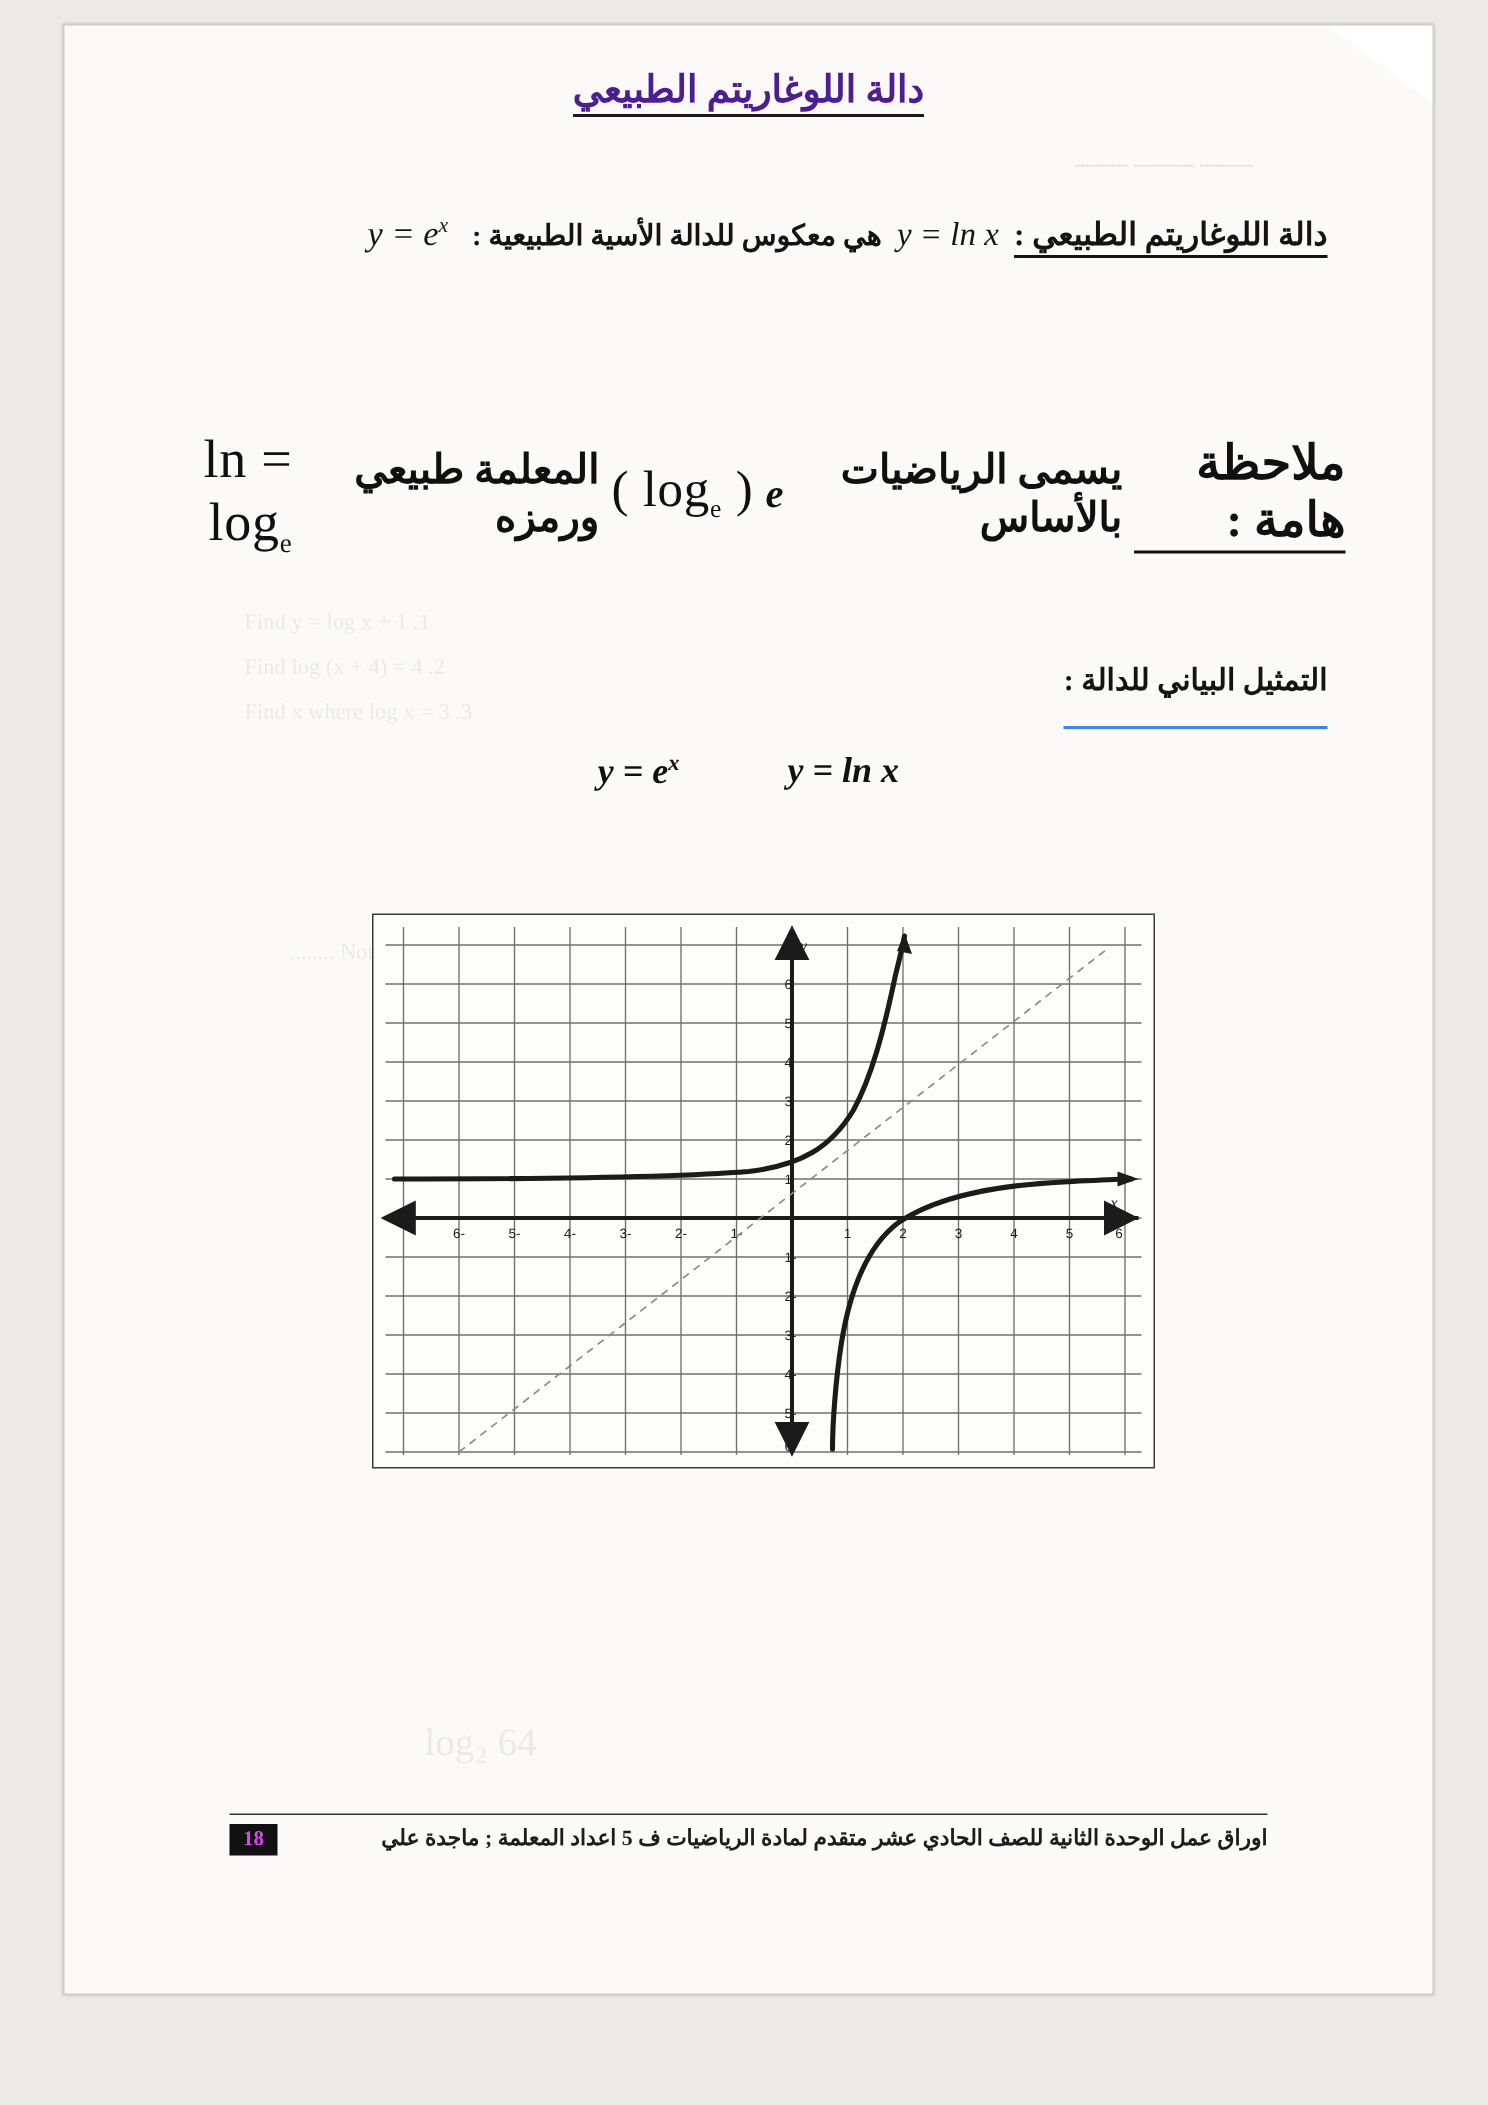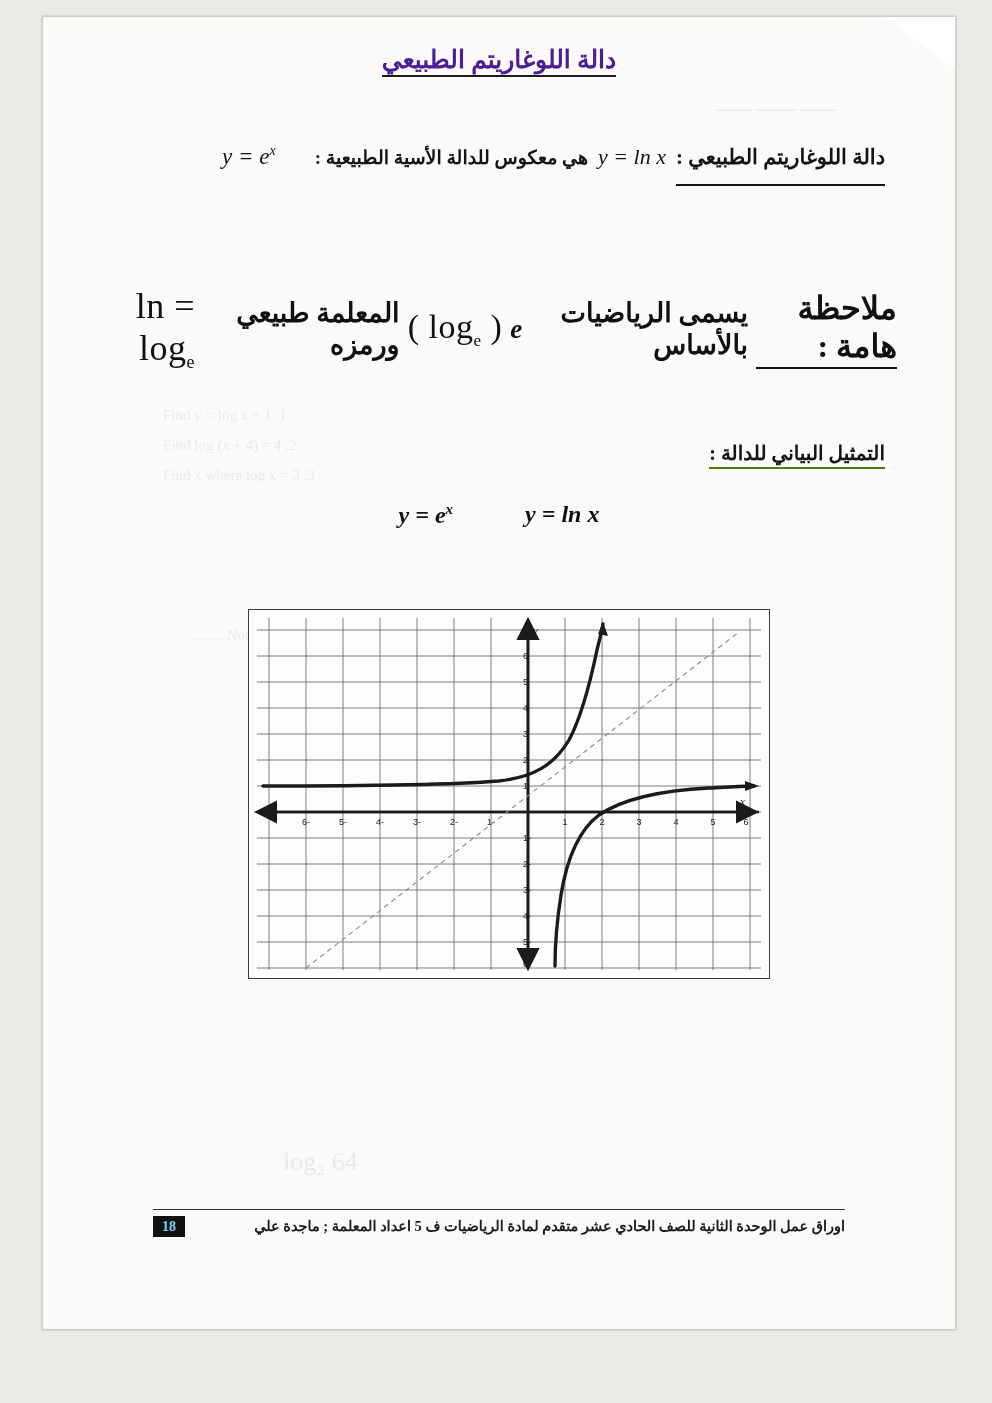--- a/index.html
+++ b/index.html
@@ -85,32 +85,31 @@
     display: flex;
     align-items: baseline;
     justify-content: flex-start;
     gap: 10px;
   }
   #def-label {
     font-family: "Liberation Serif", serif;
     font-weight: bold;
     font-size: 21px;
     border-bottom: 2px solid #141414;
-    padding-bottom: 14px;
+    padding-bottom: 1px;
   }
   .math {
     font-family: "Liberation Serif", serif;
     font-style: italic;
   }
   #def-lnx { font-size: 22px; }
   #def-text {
     font-family: "Liberation Serif", serif;
     font-weight: bold;
     font-size: 19px;
-    margin-left: 23px;
   }
   #def-ex {
     font-size: 23px;
     margin-right: 6px;
   }
   #def-ex sup { font-size: 14px; }
 
   
   #note-line {
     position: absolute;
@@ -152,21 +151,21 @@
   
   #graph-heading {
     position: absolute;
     top: 424px;
     right: 70px;
     font-family: "Liberation Serif", serif;
     font-weight: bold;
     font-size: 20px;
     color: #141414;
   }
-  #graph-heading span.u { border-bottom: 2px solid #4d7c0f; padding-bottom: 3px; margin-top: 24px; }
+  #graph-heading span.u { border-bottom: 2px solid #3b82f6; padding-bottom: 19px; margin-top: 24px; }
 
   
   #eq-row {
     position: absolute;
     top: 484px;
     left: 0;
     right: 0;
     display: flex;
     justify-content: center;
     gap: 72px;
@@ -202,21 +201,21 @@
     align-items: center;
     gap: 10px;
     direction: rtl;
     font-family: "Liberation Serif", serif;
     font-size: 14.5px;
     font-weight: bold;
     color: #1c1c1c;
   }
   #page-number {
     background: #111;
-    color: #7dd3fc;
+    color: #d946ef;
     font-size: 14px;
     font-weight: bold;
     padding: 2px 9px;
     line-height: 1.25;
   }
   #footer-text { flex: 1; }
 </style>
 </head>
 <body>
 

